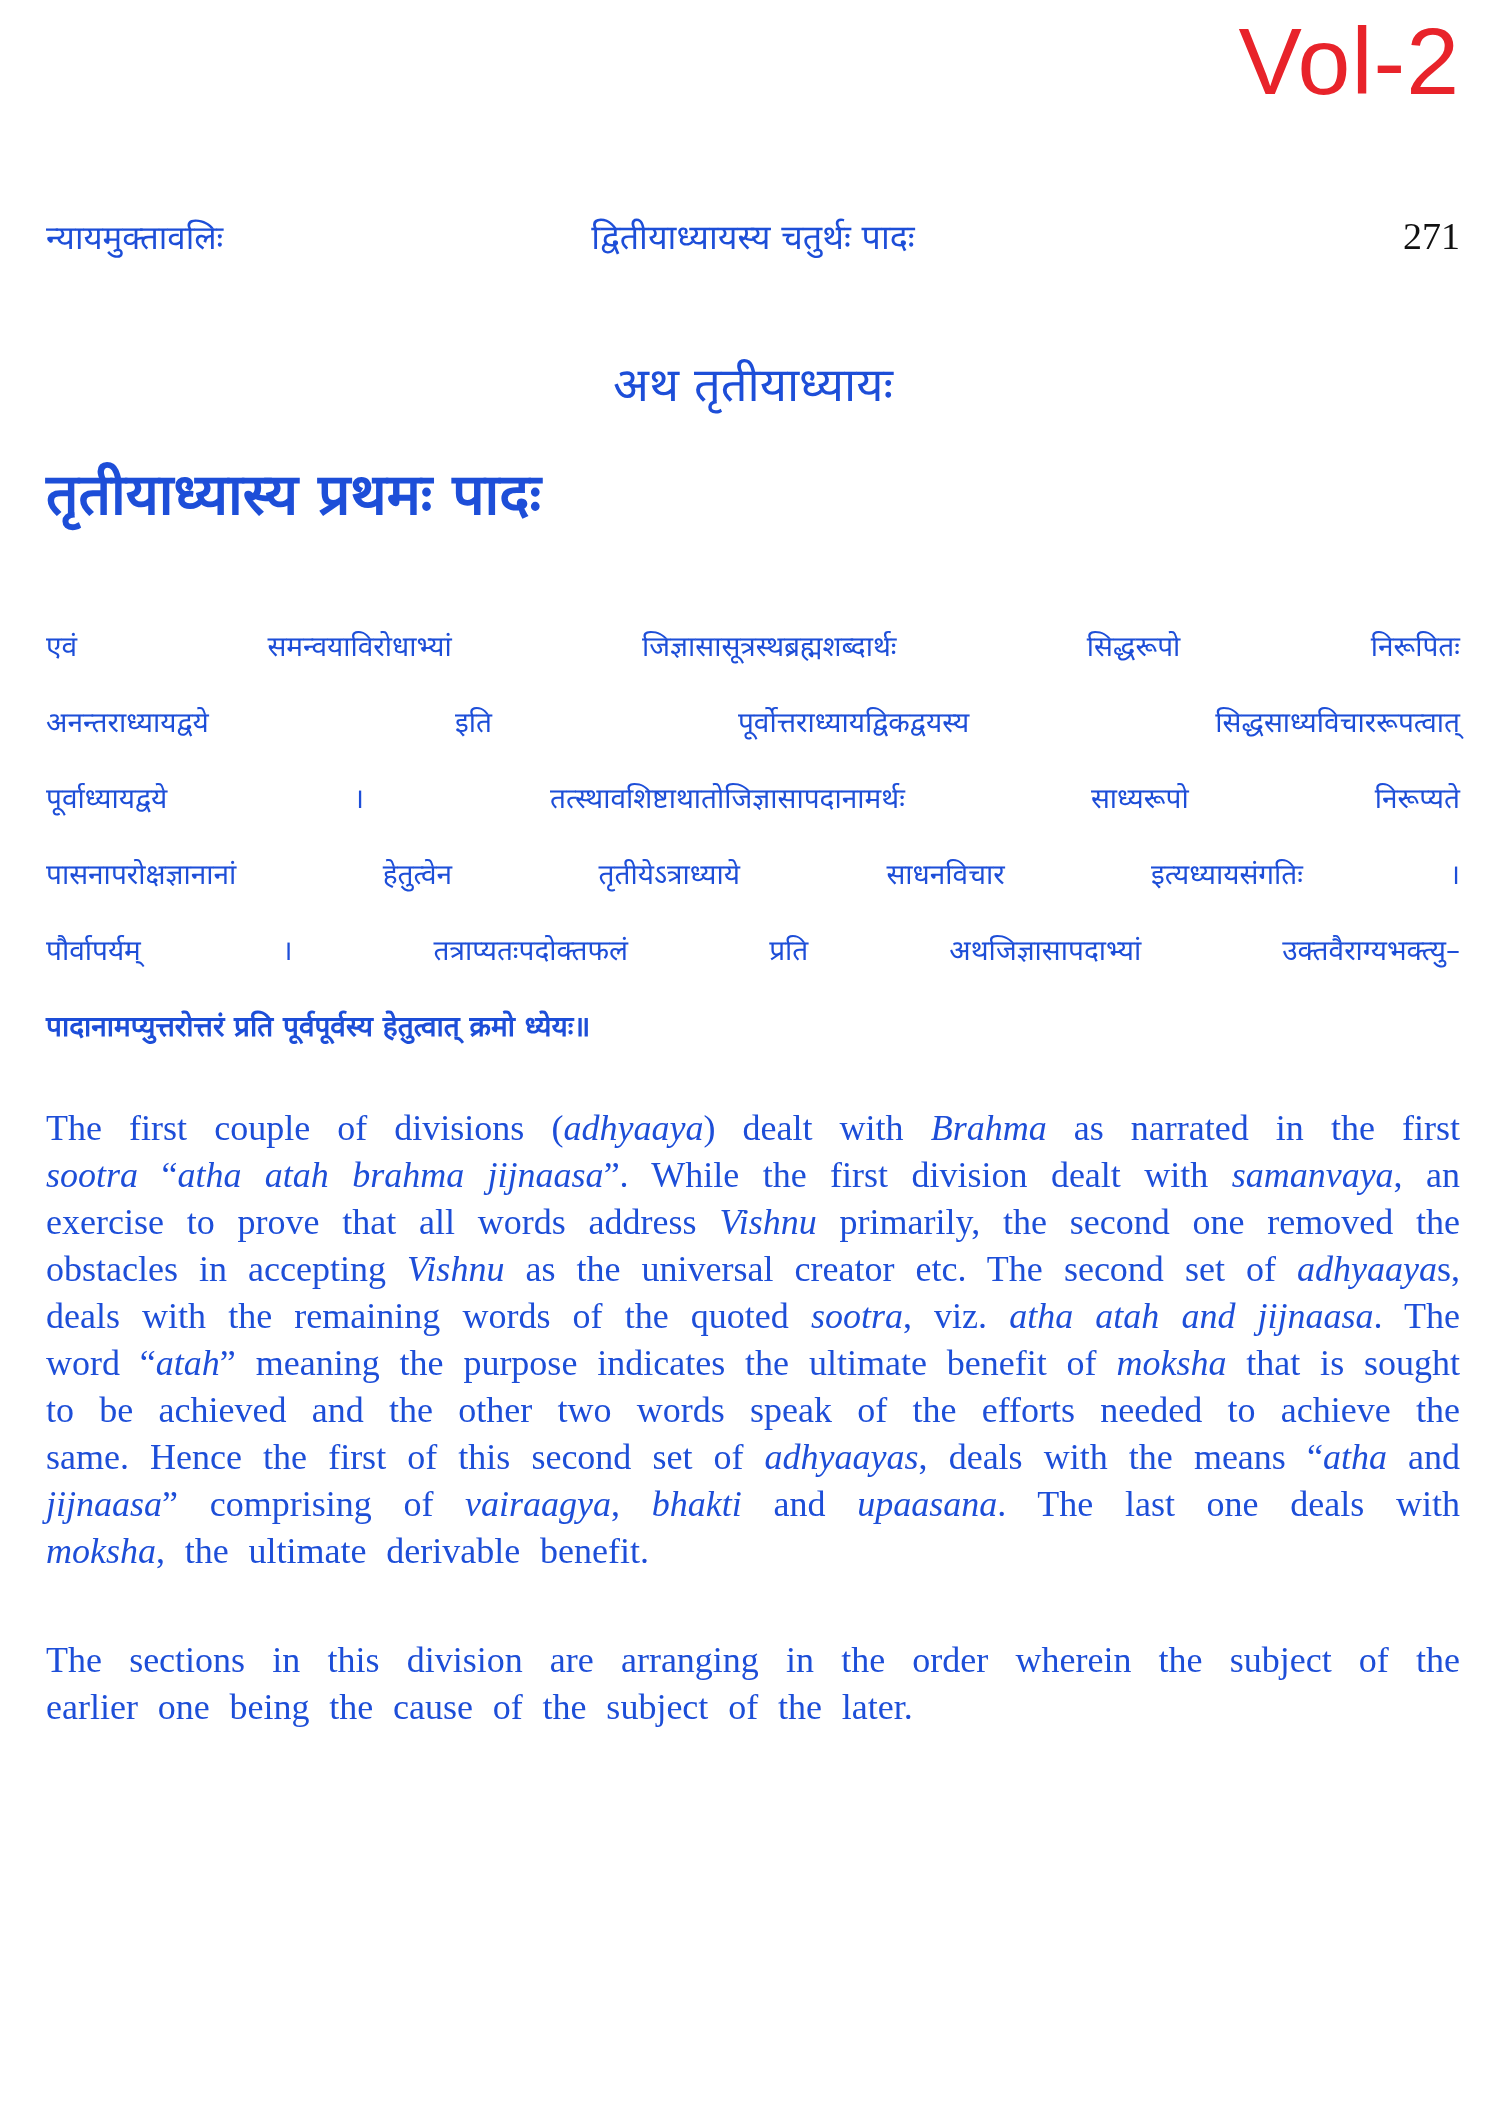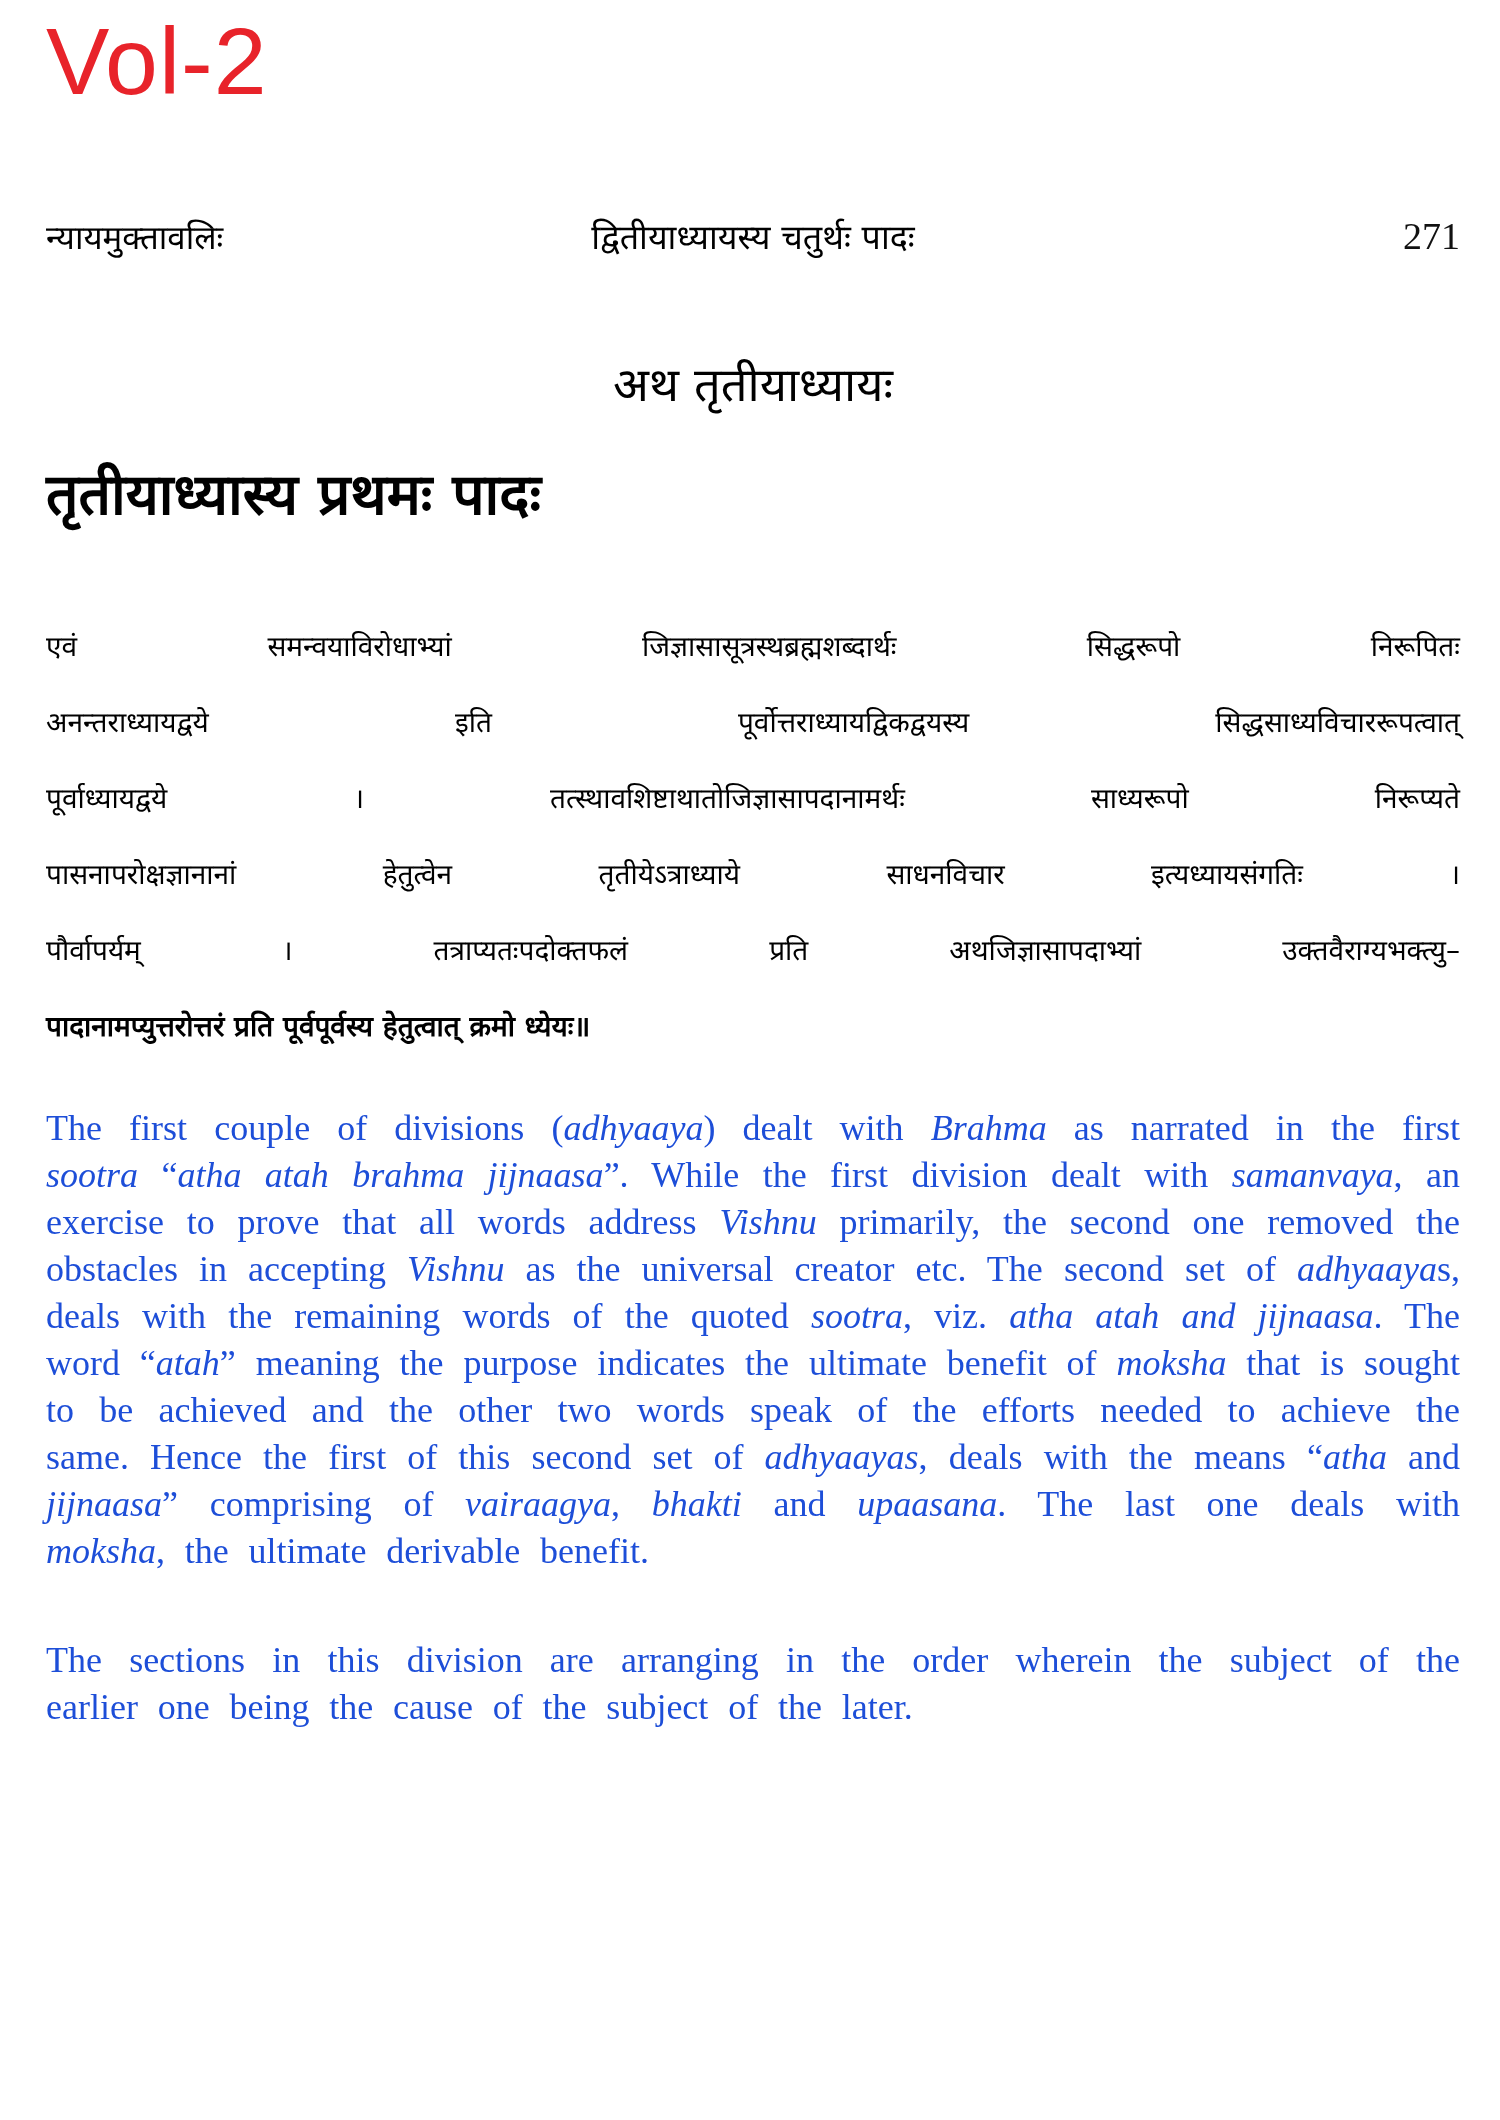--- a/index.html
+++ b/index.html
@@ -7,38 +7,38 @@
     position: relative;
     width: 1500px;
     height: 2120px;
     background: #ffffff;
     color: #111111;
     overflow: hidden;
     box-sizing: border-box;
     padding: 14px 40px 0 46px;
   }
   .vol {
-    text-align: left;
+    text-align: right;
     font-family: "Liberation Sans", sans-serif;
     font-size: 95px;
     line-height: 1.0;
     color: #e8232a;
     letter-spacing: 1px;
   }
   .runhead {
     margin-top: 104px;
     display: flex;
     align-items: baseline;
   }
   .rh-left  { flex: 1; text-align: left;  font-size: 33px; }
   .rh-center{ flex: 2; text-align: center; font-size: 34px; }
   .rh-right { flex: 1; text-align: right; font-family: "Liberation Serif", serif; font-size: 38px; }
   .dev {
     font-family: "DejaVu Sans", sans-serif;
-    color: #000000;
+    color: #1d4ed8;
   }
   .h1 {
     margin-top: 92px;
     text-align: center;
     font-size: 47px;
     font-weight: 500;
   }
   .h2 {
     margin-top: 38px;
     text-align: left;

